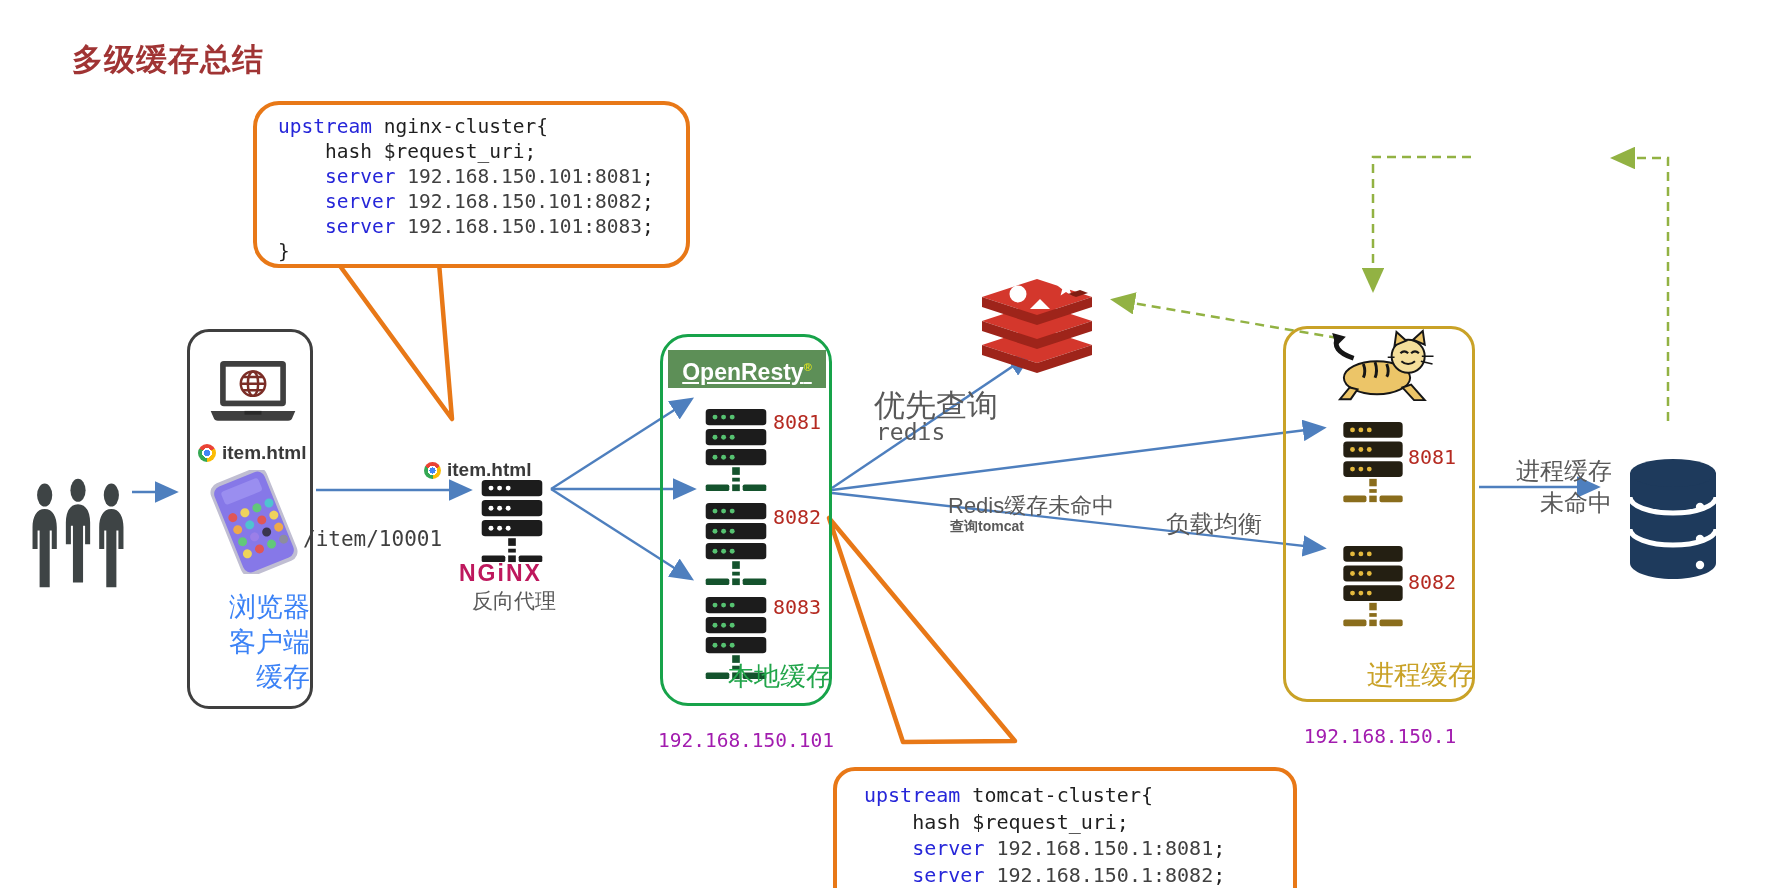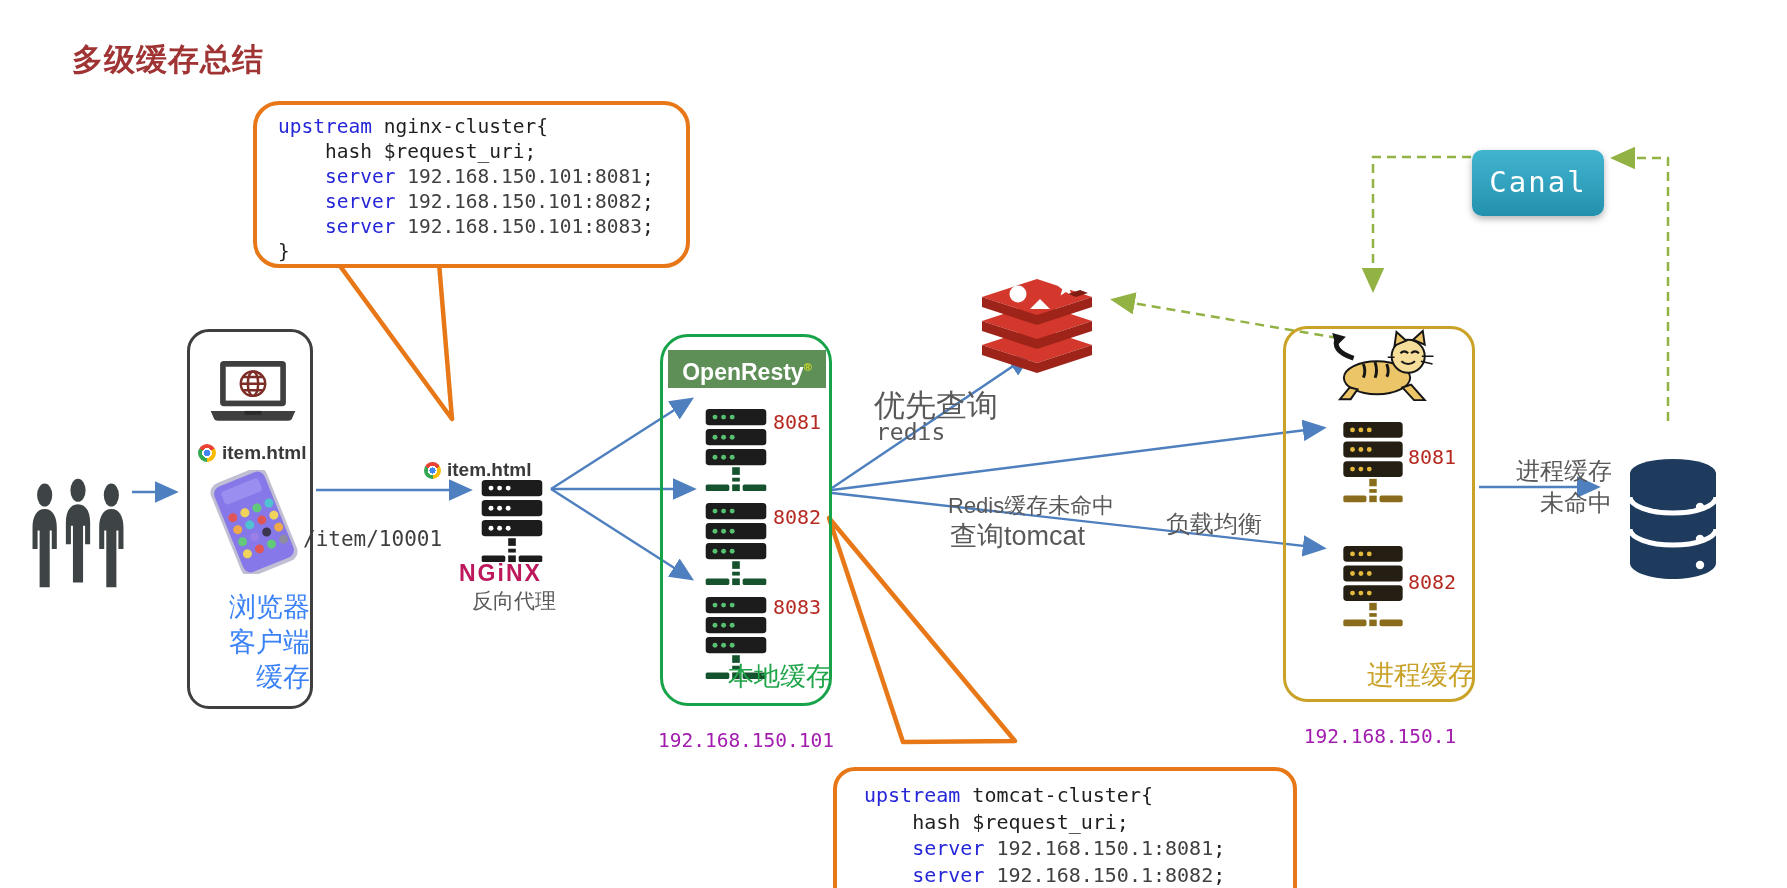--- a/index.html
+++ b/index.html
@@ -179,21 +179,21 @@
       <span class="chrome-icon" style="width:17px;height:17px;"></span>
       <span class="itemhtml">item.html</span>
     </div>
     <svg class="abs" style="left:481px;top:451px;--dot:#ffffff;--stand:#1c1c1c;" width="62" height="84" viewBox="0 0 64 88">
         <use href="#sym-server"></use>
       </svg>
     <div class="abs" style="left:459px;top:531px;width:110px;text-align:left;font-size:23px;font-weight:bold;color:#be185d;letter-spacing:2px;">NGiNX</div>
     <div class="abs gray" style="left:459px;top:558px;width:110px;text-align:center;font-size:21px;">反向代理</div>
 
     <div class="abs openresty-box" style="left:660px;top:305px;width:172px;height:372px;">
-      <div class="abs or-banner" style="left:5px;top:13px;width:158px;height:38px;">
+      <div class="abs or-banner" style="left:5px;top:13px;width:158px;height:38px;text-decoration:underline;">
         <span>OpenResty</span><sup>®</sup>
       </div>
     </div>
     <svg class="abs" style="left:705px;top:380px;--dot:#56C271;--stand:#14532D;" width="62" height="84" viewBox="0 0 64 88">
         <use href="#sym-server"></use>
       </svg>
     <svg class="abs" style="left:705px;top:474px;--dot:#56C271;--stand:#14532D;" width="62" height="84" viewBox="0 0 64 88">
         <use href="#sym-server"></use>
       </svg>
     <svg class="abs" style="left:705px;top:568px;--dot:#56C271;--stand:#14532D;" width="62" height="84" viewBox="0 0 64 88">
@@ -221,21 +221,21 @@
         <polygon transform="translate(86,11)" points="0,-9 2.6,-2.8 9,-2.8 3.8,1.3 5.4,7.6 0,3.9 -5.4,7.6 -3.8,1.3 -9,-2.8 -2.6,-2.8" fill="#fff"></polygon>
         <polygon points="50,32 70,32 60,22" fill="#fff"></polygon>
         <polygon points="88,17 100,13 108,16 96,20" fill="#7F1D12"></polygon>
       </g>
     </svg>
 
     <div class="abs gray" style="left:874px;top:356px;font-size:31px;">优先查询</div>
     <div class="abs gray mono" style="left:876px;top:390px;font-size:23px;">redis</div>
 
     <div class="abs gray" style="left:948px;top:462px;font-size:22px;">Redis缓存未命中</div>
-    <div class="abs gray" style="left:950px;top:489px;font-size:27px;">查询tomcat</div>
+    <div class="abs gray" style="left:950px;top:489px;font-size:14px;font-weight:bold;">查询tomcat</div>
 
     <div class="abs gray" style="left:1166px;top:479px;font-size:24px;">负载均衡</div>
 
     <div class="abs tomcat-box" style="left:1283px;top:297px;width:192px;height:376px;"></div>
     <svg class="abs" style="left:1318px;top:300px;" width="118" height="76" viewBox="0 0 120 78">
       <polygon points="14,4 28,8 18,18" fill="#161616"></polygon>
       <path d="M36 30 Q12 22 20 8" fill="none" stroke="#161616" stroke-width="5"></path>
       <g stroke="#161616" stroke-width="2" fill="#ECC568">
         <ellipse cx="60" cy="50" rx="34" ry="17"></ellipse>
         <path d="M32 60 L22 72 H33 L40 62 Z"></path>
@@ -270,18 +270,17 @@
     <svg class="abs" style="left:1628px;top:428px;" width="90" height="122" viewBox="0 0 90 122">
       <path d="M2 16 v90 c0 8.8 19.3 16 43 16 s43 -7.2 43 -16 v-90 z" fill="#1E3A5C"></path>
       <ellipse cx="45" cy="16" rx="43" ry="14" fill="#1E3A5C"></ellipse>
       <path d="M2 40 c0 8.8 19.3 16 43 16 s43 -7.2 43 -16" stroke="#fff" stroke-width="5" fill="none"></path>
       <path d="M2 72 c0 8.8 19.3 16 43 16 s43 -7.2 43 -16" stroke="#fff" stroke-width="5" fill="none"></path>
       <circle cx="72" cy="50" r="4.2" fill="#fff"></circle>
       <circle cx="72" cy="82" r="4.2" fill="#fff"></circle>
       <circle cx="72" cy="108" r="4.2" fill="#fff"></circle>
     </svg>
 
-    <div class="abs canal-box" style="left:1472px;top:121px;width:132px;height:66px;line-height:64px;">Canal</div>
 
     <div class="abs code-box" style="left:833px;top:738px;width:464px;height:145px;padding:11px 0 0 27px;border-radius:22px;font-size:20px;line-height:26.5px;"><div><span class="tok-kw">upstream</span><span class="tok-pl"> tomcat-cluster{</span></div><div><span class="tok-pl">    hash $request_uri;</span></div><div><span class="tok-pl">    </span><span class="tok-kw">server</span><span class="tok-ip"> 192.168.150.1:8081</span><span class="tok-pl">;</span></div><div><span class="tok-pl">    </span><span class="tok-kw">server</span><span class="tok-ip"> 192.168.150.1:8082</span><span class="tok-pl">;</span></div><div><span class="tok-pl">}</span></div></div>
 
   </div>
 </div>
 
 </body></html>

